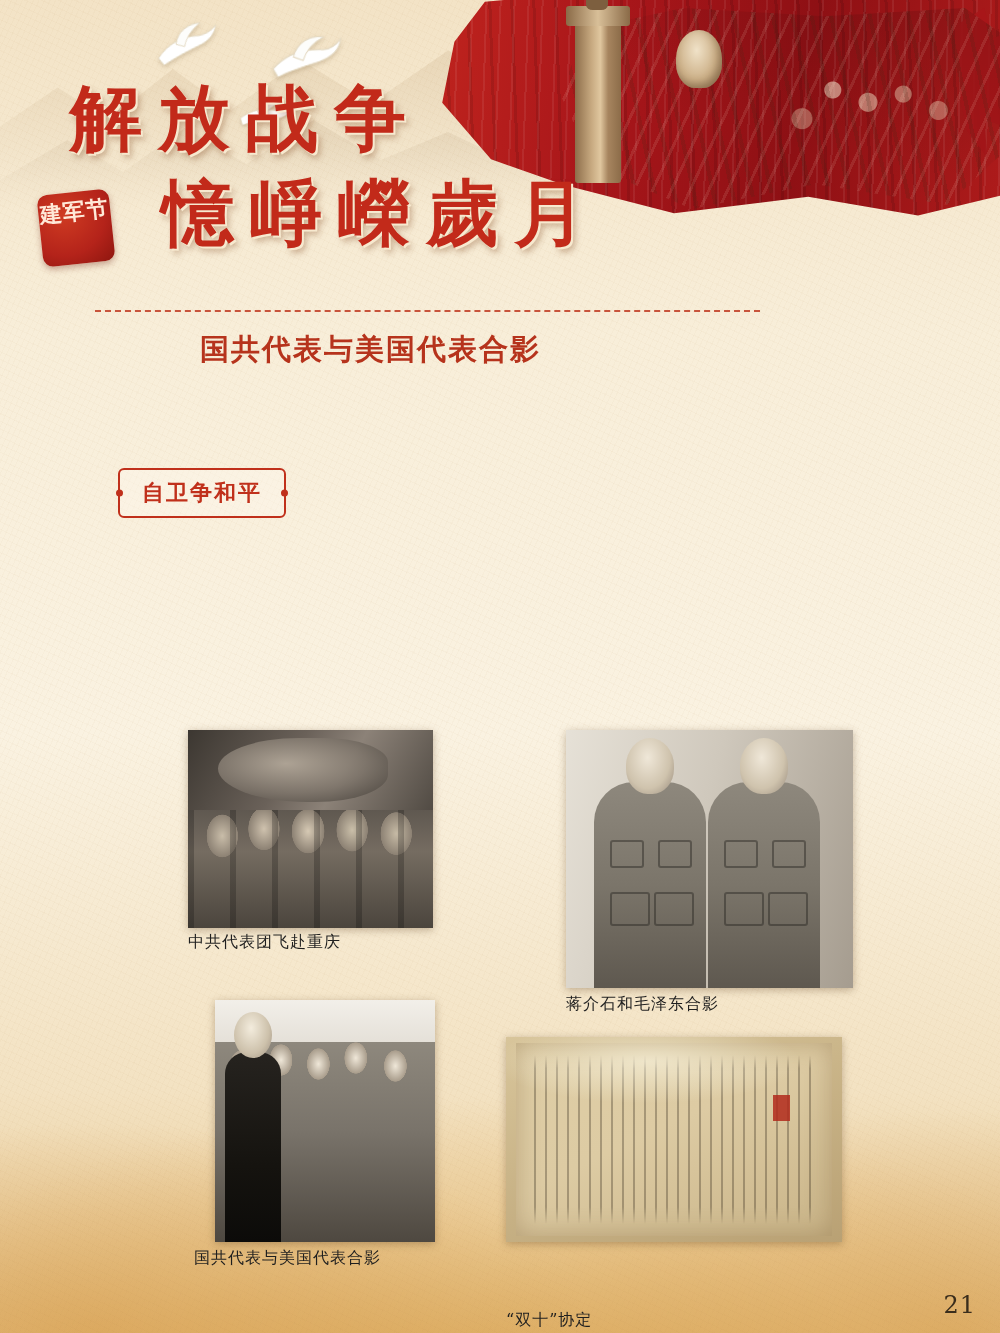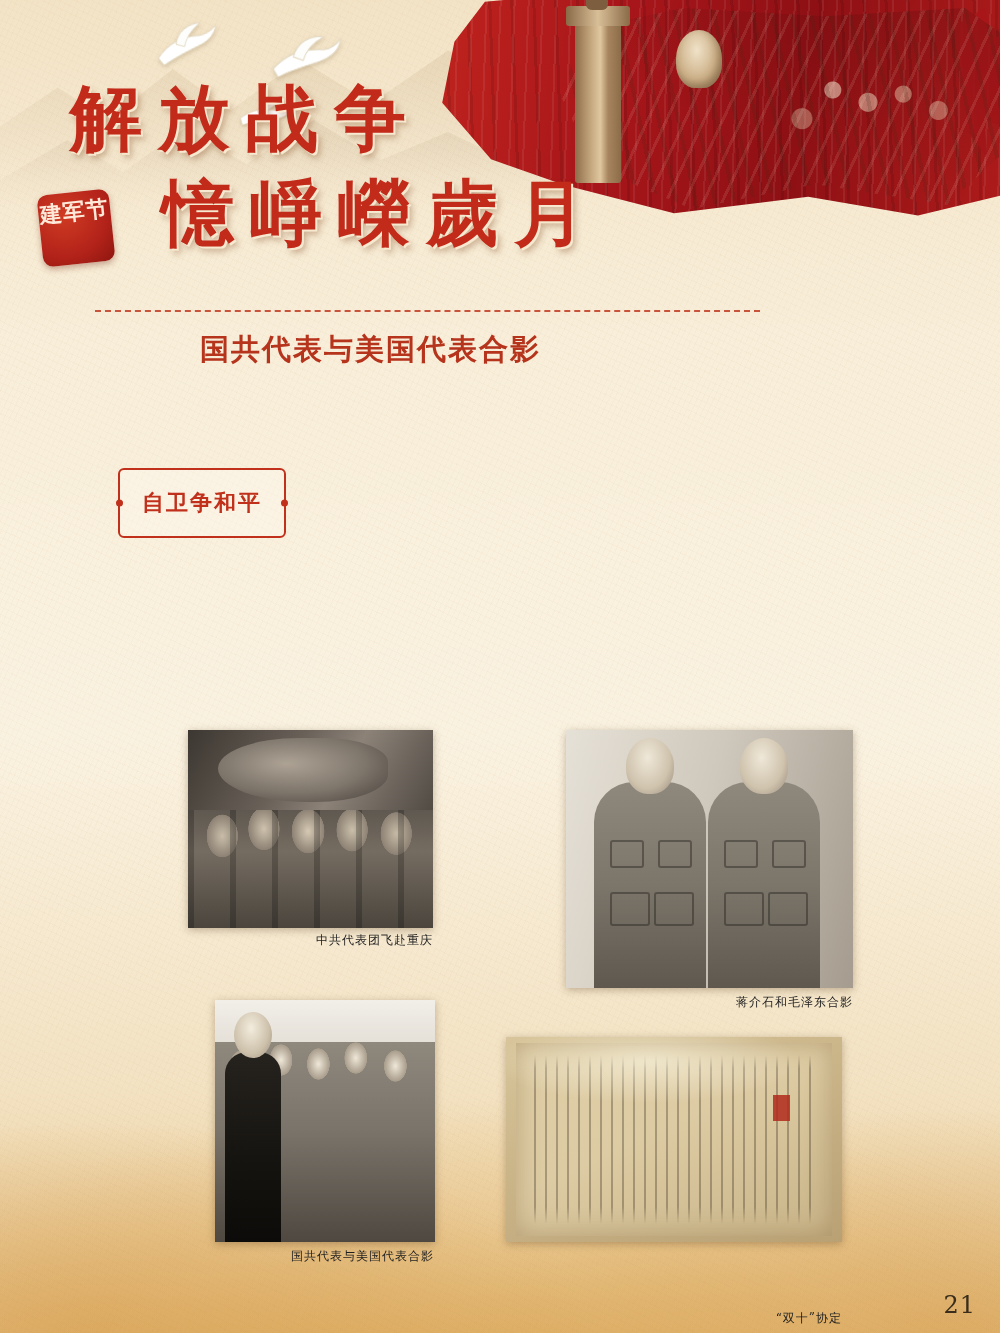--- a/index.html
+++ b/index.html
@@ -229,21 +229,21 @@
     font-family: "DejaVu Serif", serif;
     font-size: 38px;
     font-weight: bold;
     color: #1b1b1b;
     letter-spacing: 3px;
   }
 
   .tag {
     position: absolute;
     top: 468px; left: 118px;
-    padding: 18px 22px;
+    padding: 8px 22px;
     border: 2px solid #c0301b;
     border-radius: 6px;
     color: #c0301b;
     font-family: "DejaVu Serif", serif;
     font-weight: bold;
     font-size: 22px;
     letter-spacing: 2px;
     background: rgba(255,250,240,0.35);
   }
   .tag::before, .tag::after {
@@ -274,23 +274,23 @@
   
   .photo {
     position: absolute;
     background: #2a2a2a;
     box-shadow: 0 2px 8px rgba(90,60,30,0.35);
     overflow: hidden;
   }
   .caption {
     position: absolute;
     font-family: "DejaVu Serif", serif;
-    font-size: 12px;
+    font-size: 16px;
     color: #1f1f1f;
-    text-align: right;
+    text-align: left;
     letter-spacing: 1px;
   }
 
   
   #photo1 {
     top: 730px; left: 188px;
     width: 245px; height: 198px;
     background:
       linear-gradient(to bottom, #4a443c 0%, #6d655a 22%, #8a8076 40%, #6e665c 70%, #4b453d 100%);
   }

